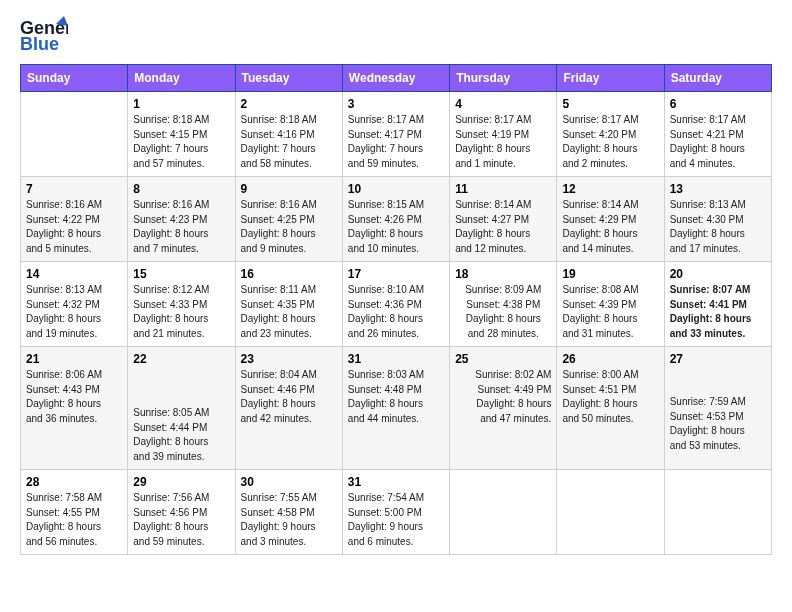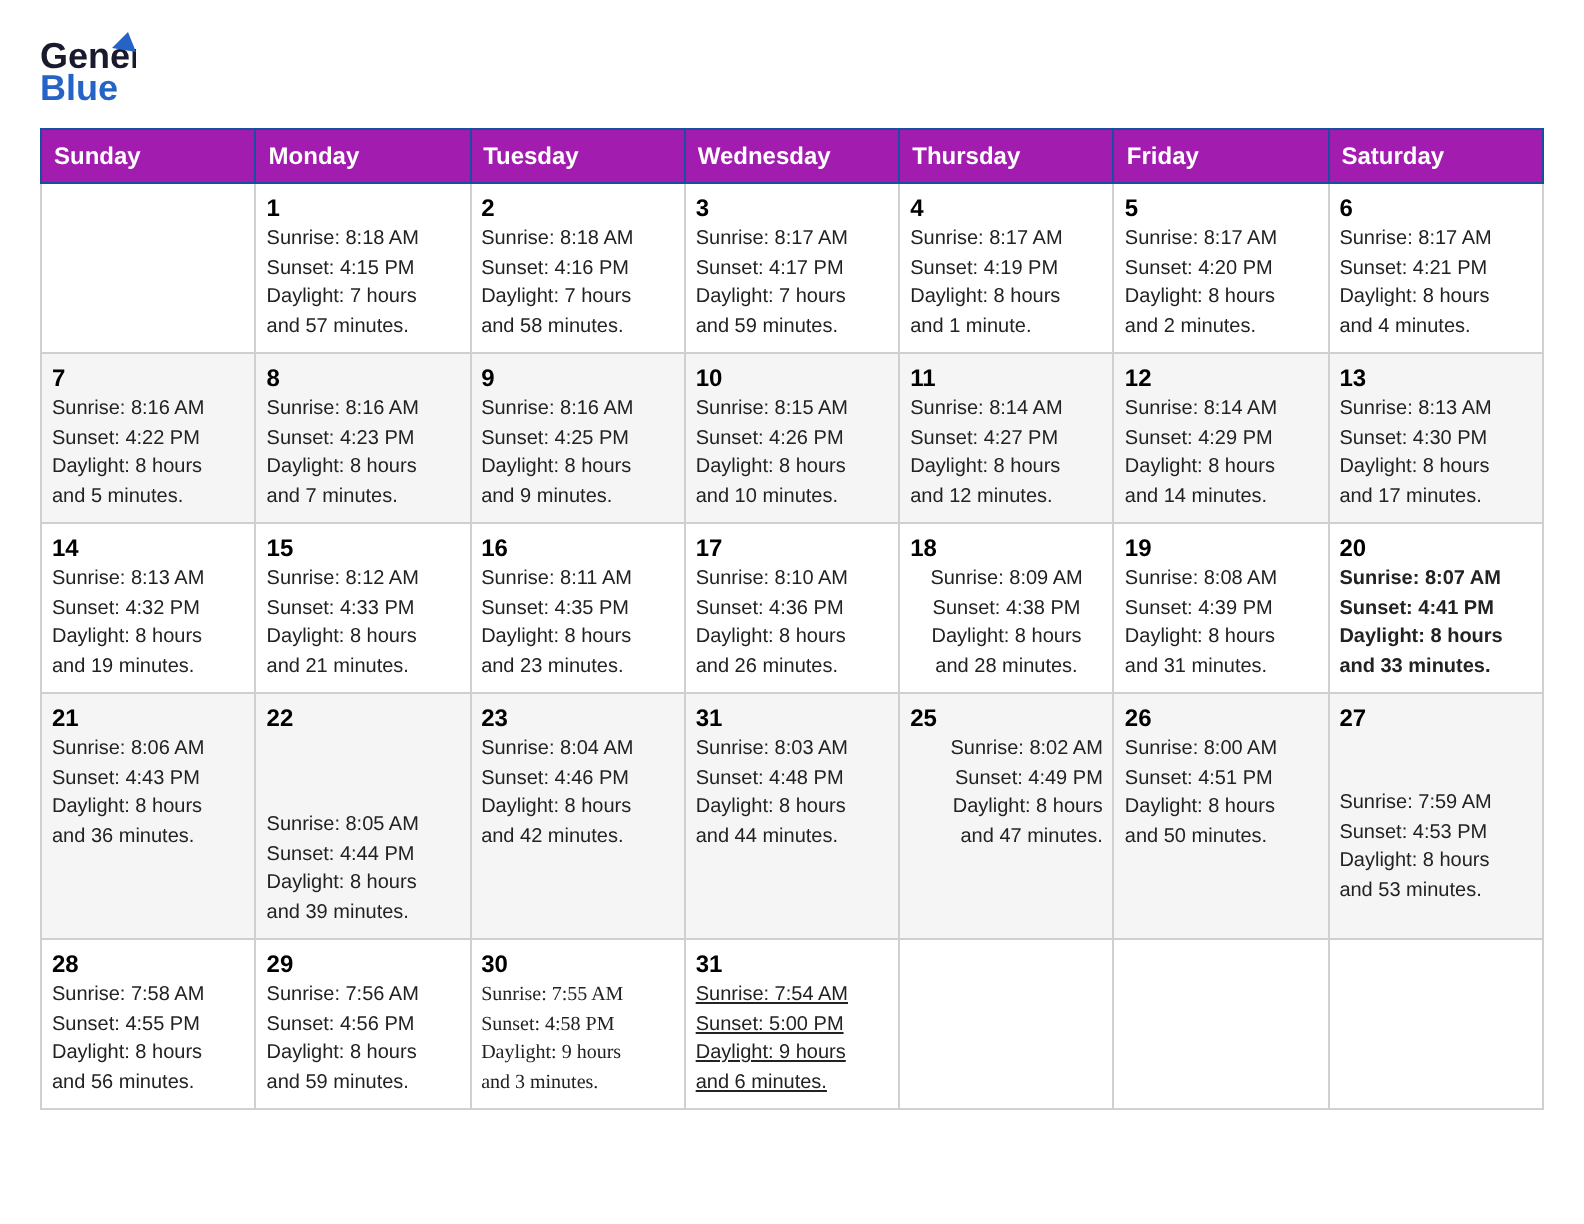--- a/index.html
+++ b/index.html
@@ -38,21 +38,21 @@
       font-size: 16px;
       font-weight: normal;
       color: #333;
     }
     table {
       width: 100%;
       border-collapse: collapse;
       font-size: 10.5px;
     }
     thead tr th {
-      background-color: #a21caf;
+      background-color: #8b5cf6;
       color: #fff;
       text-align: left;
       padding: 6px 6px;
       font-size: 12px;
       font-weight: bold;
       border: 1px solid #1a4fa0;
     }
     tbody tr td {
       border: 1px solid #d0d0d0;
       vertical-align: top;
@@ -315,28 +315,28 @@
         </td>
         <td>
           <span class="day-num">29</span>
           <div class="day-info" style="white-space: pre-line;">Sunrise: 7:56 AM
 Sunset: 4:56 PM
 Daylight: 8 hours
 and 59 minutes.</div>
         </td>
         <td>
           <span class="day-num">30</span>
-          <div class="day-info" style="white-space: pre-line; font-family: Liberation Serif, serif;">Sunrise: 7:55 AM
+          <div class="day-info" style="white-space: pre-line;">Sunrise: 7:55 AM
 Sunset: 4:58 PM
 Daylight: 9 hours
 and 3 minutes.</div>
         </td>
         <td>
           <span class="day-num">31</span>
-          <div class="day-info" style="white-space: pre-line; text-decoration: underline;">Sunrise: 7:54 AM
+          <div class="day-info" style="white-space: pre-line;">Sunrise: 7:54 AM
 Sunset: 5:00 PM
 Daylight: 9 hours
 and 6 minutes.</div>
         </td>
         <td></td>
         <td></td>
         <td></td>
       </tr>
     </tbody>
 </table>

